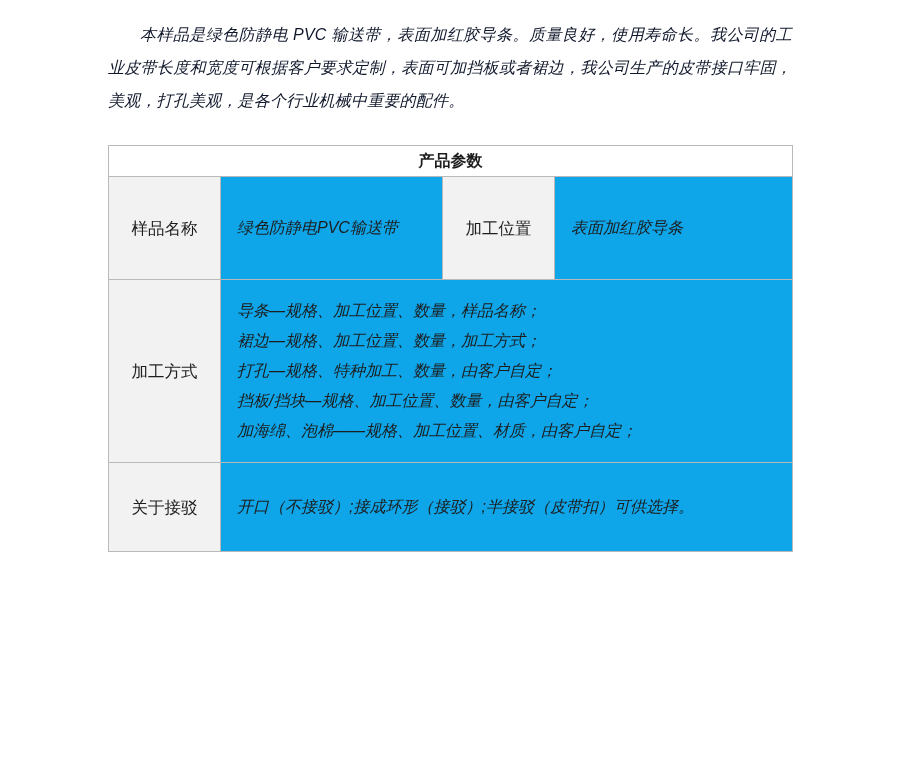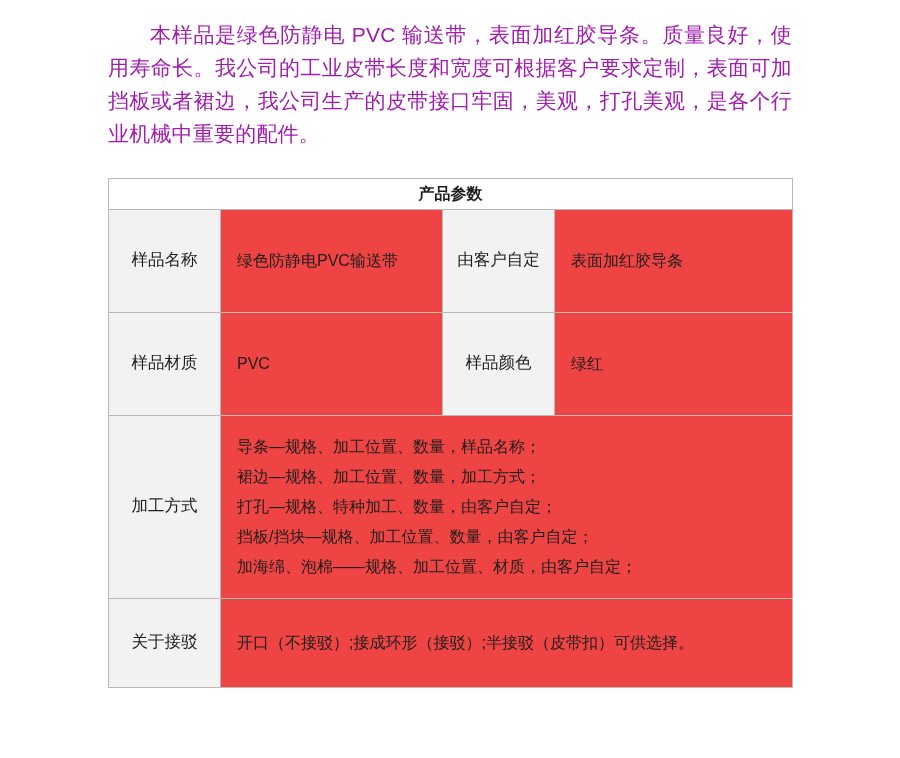--- a/index.html
+++ b/index.html
@@ -15,27 +15,28 @@
     -webkit-font-smoothing: antialiased;
   }
   .page {
     width: 900px;
     height: 758px;
     box-sizing: border-box;
     padding: 10px 108px 0 108px;
     position: relative;
   }
   .intro {
-    font-size: 21px;
+    font-size: 16px;
     line-height: 33px;
-    color: #a21caf;
+    color: #0f172a;
     text-align: justify;
     text-indent: 2em;
     letter-spacing: 0.2px;
     margin: 8px 0 0 0;
+    font-style: italic;
   }
   .spec-table {
     margin-top: 28px;
     width: 100%;
     border-collapse: collapse;
     table-layout: fixed;
     border: 1px solid #b9b9b9;
   }
   .spec-table td {
     border: 1px solid #b9b9b9;
@@ -53,24 +54,24 @@
     color: #1d1d1d;
   }
   td.label {
     background: #f2f2f2;
     font-size: 16.5px;
     text-align: center;
     width: 112px;
     color: #1d1d1d;
     padding-left: 6px;
     padding-right: 6px;
-    font-family: Liberation Mono, monospace;
   }
   td.value {
-    background: #ef4444;
+    background: #0ea5e9;
+    font-style: italic;
   }
   .multiline-cell {
     padding-top: 16px !important;
     padding-bottom: 16px !important;
   }
   .multiline-cell div {
     line-height: 30px;
   }
   .tall-cell {
     height: 74px;
@@ -90,28 +91,22 @@
       <col style="width:112px">
       <col style="width:238px">
     </colgroup>
     <tbody>
       <tr>
         <td class="spec-title" colspan="4">产品参数</td>
       </tr>
       <tr>
         <td class="label tall-cell">样品名称</td>
         <td class="value tall-cell">绿色防静电PVC输送带</td>
-        <td class="label tall-cell">由客户自定</td>
+        <td class="label tall-cell">加工位置</td>
         <td class="value tall-cell">表面加红胶导条</td>
-      </tr>
-      <tr>
-        <td class="label tall-cell">样品材质</td>
-        <td class="value tall-cell">PVC</td>
-        <td class="label tall-cell">样品颜色</td>
-        <td class="value tall-cell">绿红</td>
       </tr>
       <tr>
         <td class="label">加工方式</td>
         <td class="value multiline-cell" colspan="3">
           <div>导条—规格、加工位置、数量，样品名称；</div>
           <div>裙边—规格、加工位置、数量，加工方式；</div>
           <div>打孔—规格、特种加工、数量，由客户自定；</div>
           <div>挡板/挡块—规格、加工位置、数量，由客户自定；</div>
           <div>加海绵、泡棉——规格、加工位置、材质，由客户自定；</div>
         </td>

